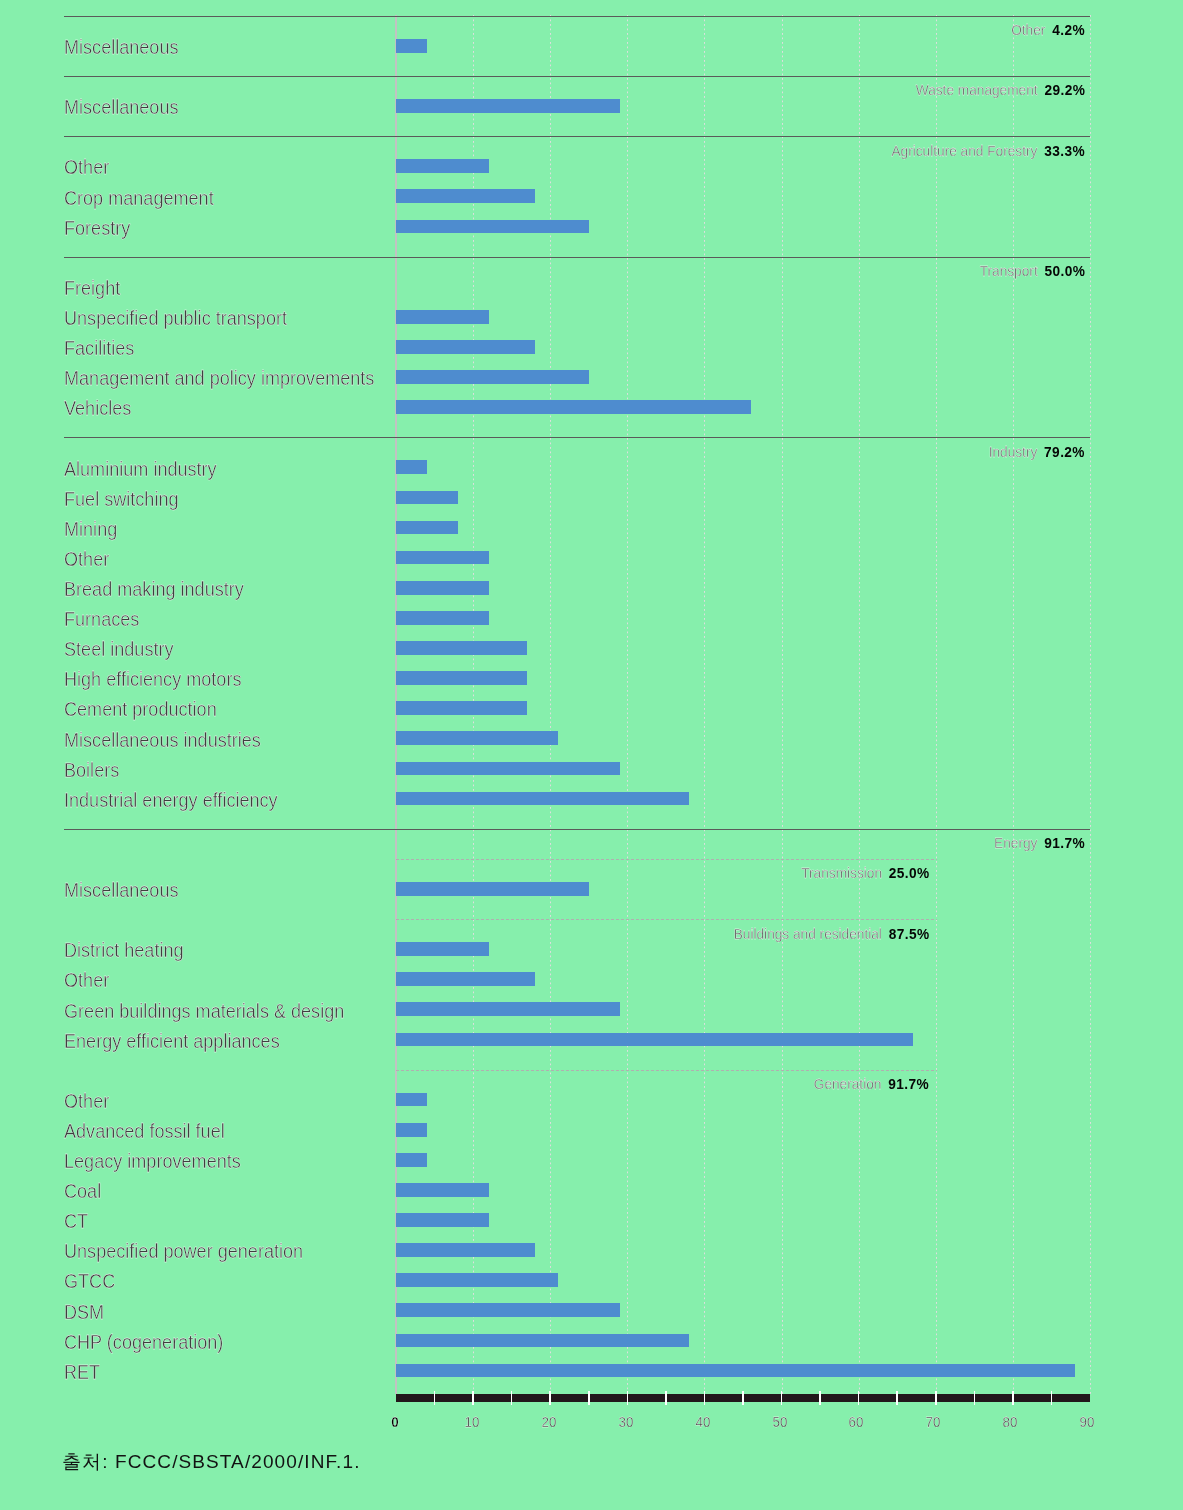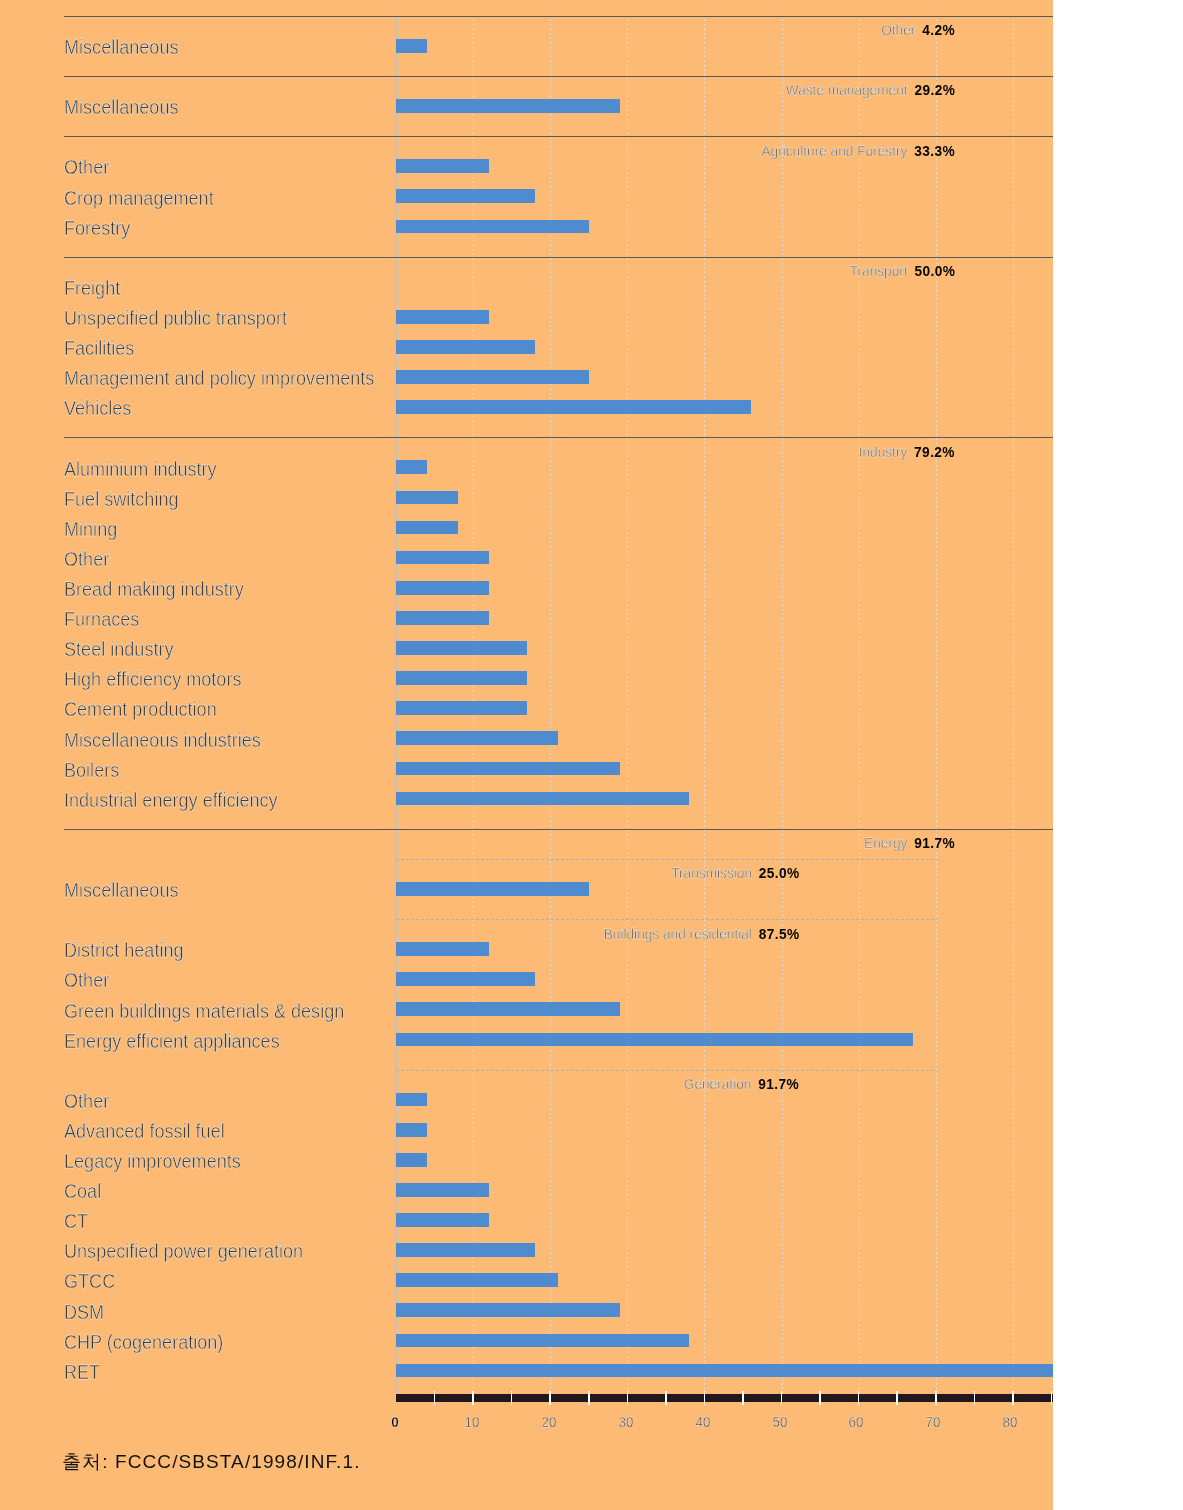--- a/index.html
+++ b/index.html
@@ -1,20 +1,20 @@
 <!DOCTYPE html>
 <html><head>
 <meta charset="utf-8">
 <title>Mitigation options by sector</title>
 <style>
 html,body{margin:0;padding:0;background:#ffffff;}
 body{width:1183px;height:1510px;font-family:"Liberation Sans",sans-serif;
  -webkit-font-smoothing:antialiased;text-rendering:optimizeLegibility;}
 *{-webkit-font-smoothing:antialiased;}
-#page{position:relative;width:1053px;height:1510px;overflow:hidden;background:#fdba74;}
+#page{position:relative;width:1183px;height:1510px;overflow:hidden;background:#86efac;}
 
 .zeroline{position:absolute;left:395px;width:1.6px;background:#c2c2c2;}
 .gridline{position:absolute;width:1px;
   background-image:linear-gradient(to bottom,#dedede 0,#dedede 1.8px,rgba(255,255,255,0) 1.8px);
   background-size:1px 4.5px;}
 .sep{position:absolute;left:64px;width:1026px;height:1px;background:#5a5a5a;}
 .subsep{position:absolute;height:1px;
   background-image:linear-gradient(to right,#b0b0b0 0,#b0b0b0 3px,rgba(255,255,255,0) 3px);
   background-size:5px 1px;}
 
@@ -249,14 +249,14 @@
   <div class="xtick" style="left:472.15px">10</div>
   <div class="xtick" style="left:549.00px">20</div>
   <div class="xtick" style="left:625.85px">30</div>
   <div class="xtick" style="left:702.70px">40</div>
   <div class="xtick" style="left:779.55px">50</div>
   <div class="xtick" style="left:856.40px">60</div>
   <div class="xtick" style="left:933.25px">70</div>
   <div class="xtick" style="left:1010.10px">80</div>
   <div class="xtick" style="left:1086.95px">90</div>
   </div>
-  <div class="source">출처: FCCC/SBSTA/1998/INF.1.</div>
+  <div class="source">출처: FCCC/SBSTA/2000/INF.1.</div>
 </div>
 
 </body></html>

